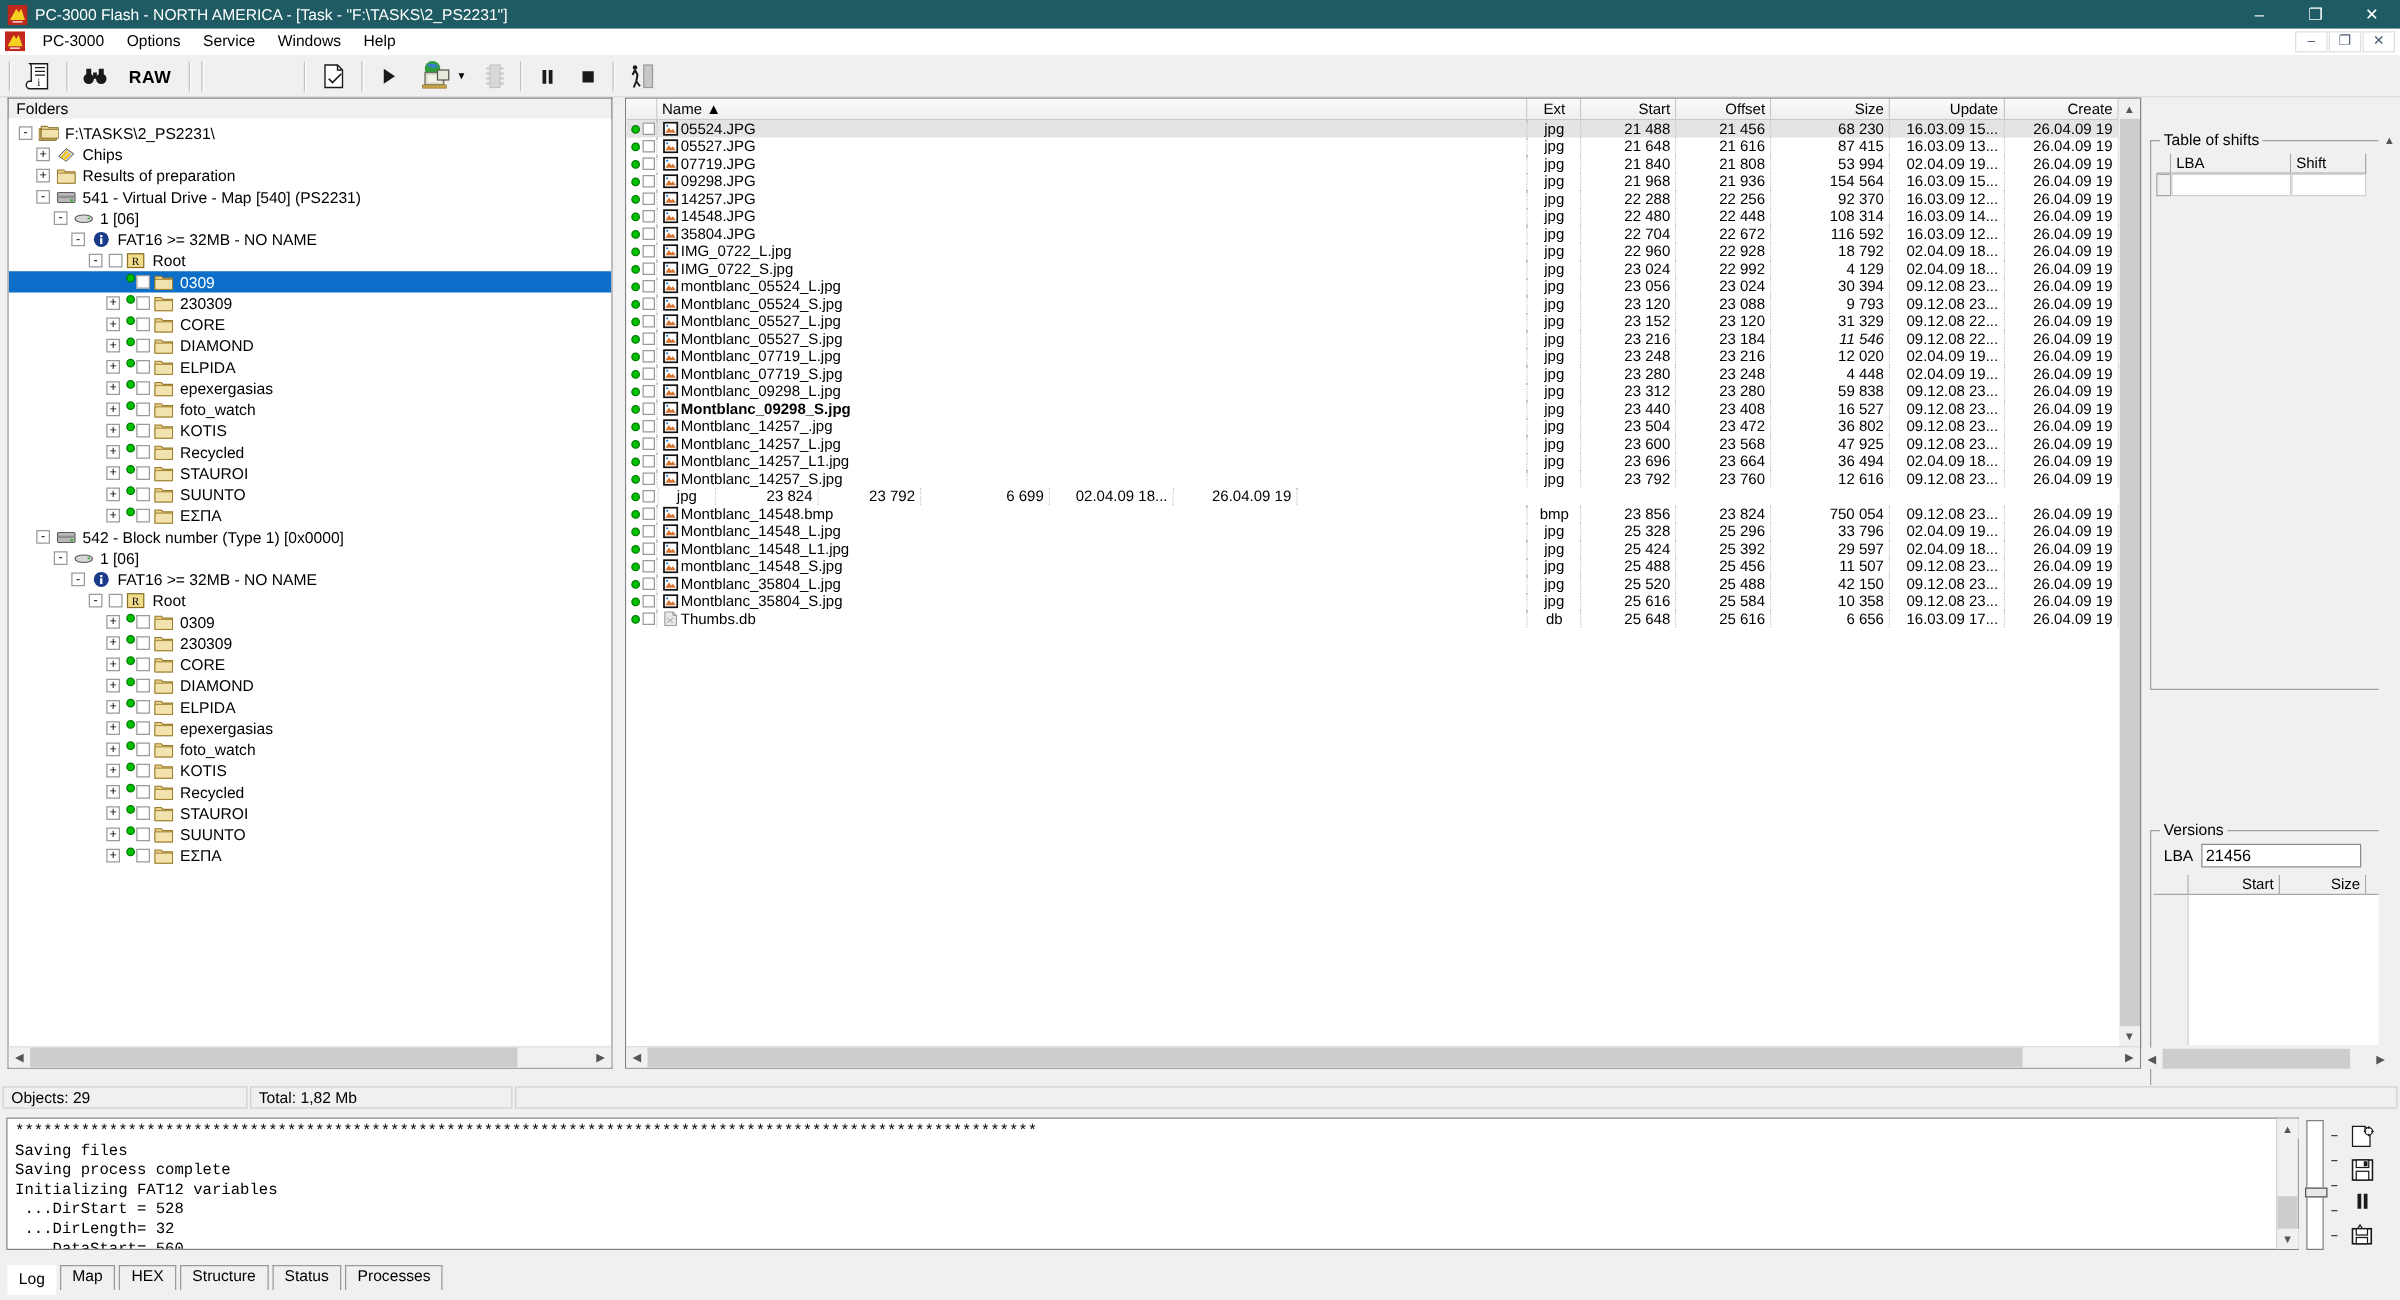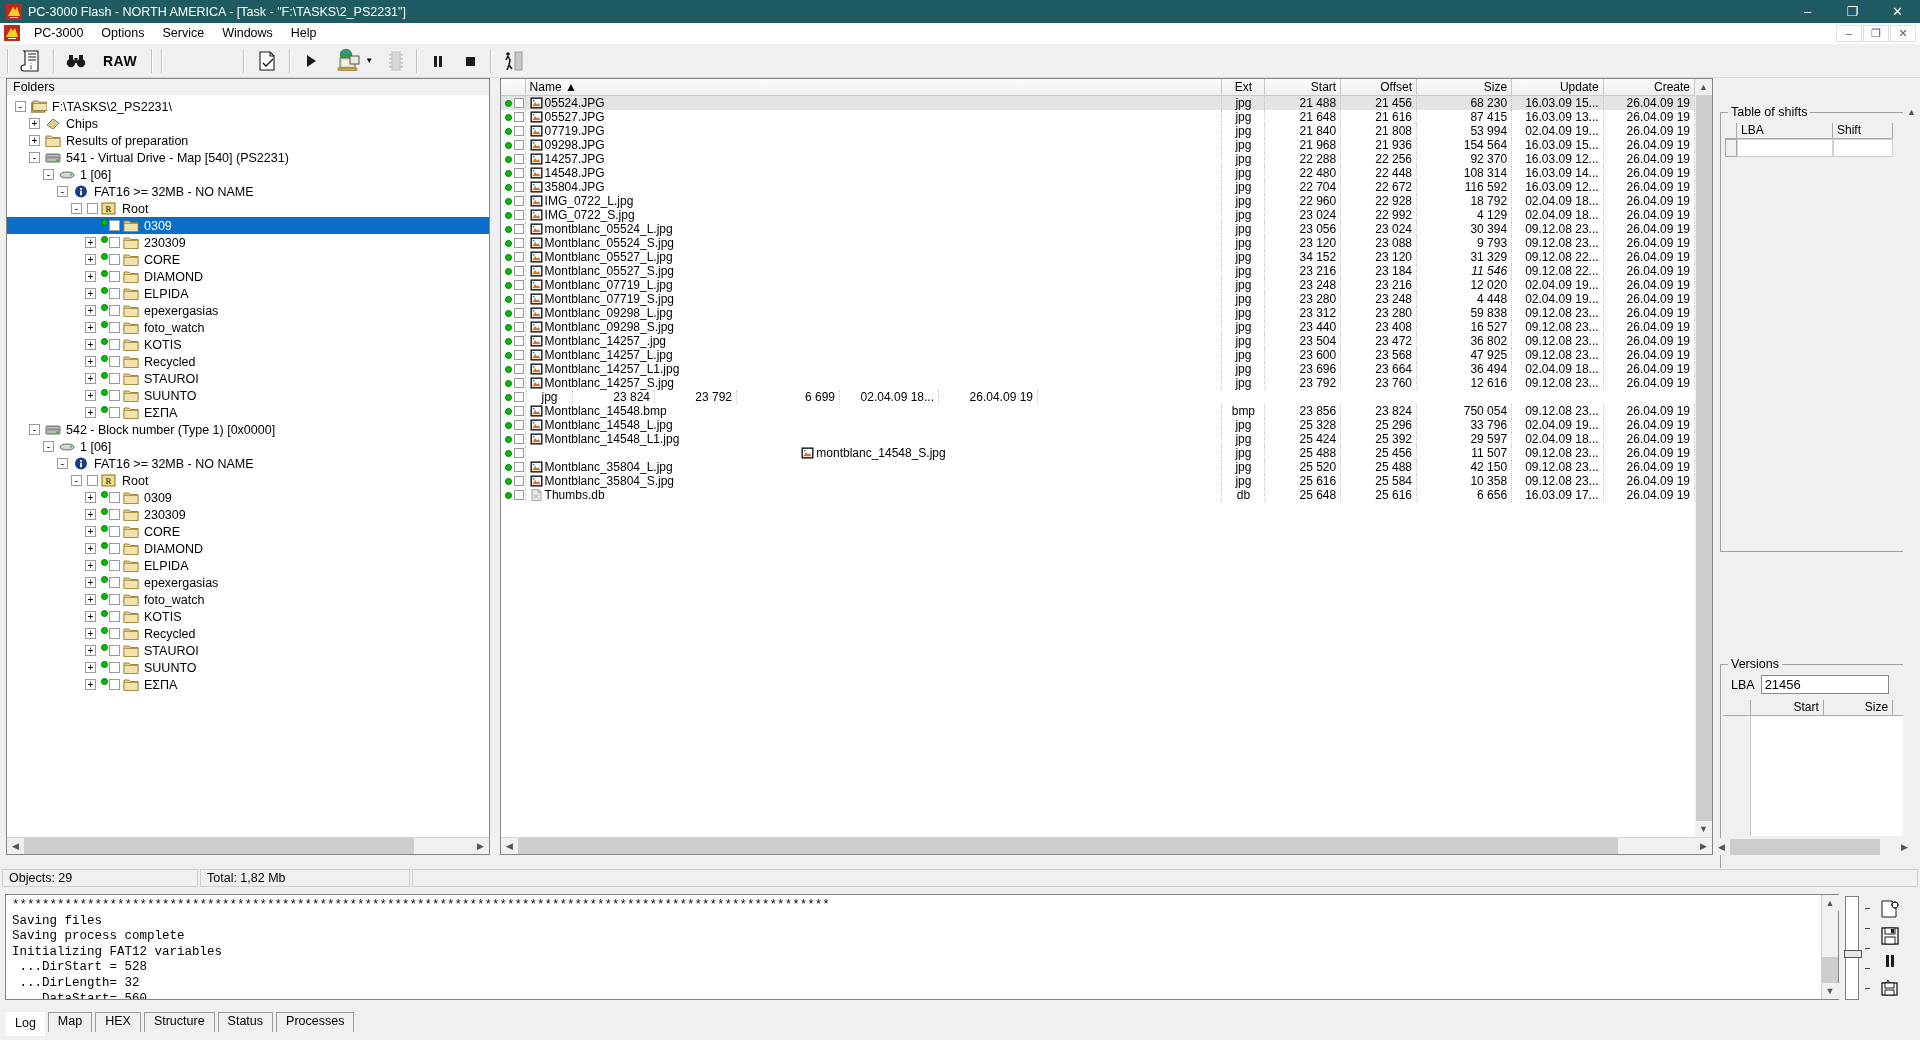--- a/index.html
+++ b/index.html
@@ -1018,21 +1018,21 @@
                 <div class="gcell name" style="width: 760px;">
                   <svg viewBox="0 0 14 13" class="fileico">
                     <rect x="0.5" y="0.5" width="13" height="12" fill="#111"></rect>
                     <rect x="2" y="2" width="10" height="9" fill="#fff"></rect>
                     <path d="M2.5 10 L5.5 5.5 L7.5 8 L9 6.5 L11.5 10 Z" fill="#d4722e"></path>
                     <circle cx="4" cy="4" r="1" fill="#2f7fd4"></circle>
                   </svg>
                   <span>Montblanc_05527_L.jpg</span>
                 </div>
                 <div class="gcell" style="width: 46px; text-align: center;">jpg</div>
-                <div class="gcell r" style="width: 82px;">34 152</div>
+                <div class="gcell r" style="width: 82px;">23 152</div>
                 <div class="gcell r" style="width: 82px;">23 120</div>
                 <div class="gcell r" style="width: 103px;">31 329</div>
                 <div class="gcell r" style="width: 99px;">09.12.08 22...</div>
                 <div class="gcell r" style="width: 99px;">26.04.09 19</div>
               </div>
               <div class="grow">
                 <div class="gcell" style="width: 26px; display: flex; align-items: center; gap: 1px;">
                   <span class="greendot" style="top: 0px;"></span>
                   <span class="chk" style="height: 10px; width: 10px;"></span>
                 </div>
@@ -1113,21 +1113,21 @@
                 <div class="gcell r" style="width: 82px;">23 280</div>
                 <div class="gcell r" style="width: 103px;">59 838</div>
                 <div class="gcell r" style="width: 99px;">09.12.08 23...</div>
                 <div class="gcell r" style="width: 99px;">26.04.09 19</div>
               </div>
               <div class="grow">
                 <div class="gcell" style="width: 26px; display: flex; align-items: center; gap: 1px;">
                   <span class="greendot" style="top: 0px;"></span>
                   <span class="chk" style="height: 10px; width: 10px;"></span>
                 </div>
-                <div class="gcell name" style="width: 760px;">
+                <div class="gcell name" style="width: 760px; font-weight: bold;">
                   <svg viewBox="0 0 14 13" class="fileico">
                     <rect x="0.5" y="0.5" width="13" height="12" fill="#111"></rect>
                     <rect x="2" y="2" width="10" height="9" fill="#fff"></rect>
                     <path d="M2.5 10 L5.5 5.5 L7.5 8 L9 6.5 L11.5 10 Z" fill="#d4722e"></path>
                     <circle cx="4" cy="4" r="1" fill="#2f7fd4"></circle>
                   </svg>
                   <span>Montblanc_09298_S.jpg</span>
                 </div>
                 <div class="gcell" style="width: 46px; text-align: center;">jpg</div>
                 <div class="gcell r" style="width: 82px;">23 440</div>
@@ -1293,21 +1293,21 @@
                 <div class="gcell r" style="width: 82px;">25 392</div>
                 <div class="gcell r" style="width: 103px;">29 597</div>
                 <div class="gcell r" style="width: 99px;">02.04.09 18...</div>
                 <div class="gcell r" style="width: 99px;">26.04.09 19</div>
               </div>
               <div class="grow">
                 <div class="gcell" style="width: 26px; display: flex; align-items: center; gap: 1px;">
                   <span class="greendot" style="top: 0px;"></span>
                   <span class="chk" style="height: 10px; width: 10px;"></span>
                 </div>
-                <div class="gcell name" style="width: 760px; justify-content: center;">
+                <div class="gcell name" style="width: 760px;">
                   <svg viewBox="0 0 14 13" class="fileico">
                     <rect x="0.5" y="0.5" width="13" height="12" fill="#111"></rect>
                     <rect x="2" y="2" width="10" height="9" fill="#fff"></rect>
                     <path d="M2.5 10 L5.5 5.5 L7.5 8 L9 6.5 L11.5 10 Z" fill="#d4722e"></path>
                     <circle cx="4" cy="4" r="1" fill="#2f7fd4"></circle>
                   </svg>
                   <span>montblanc_14548_S.jpg</span>
                 </div>
                 <div class="gcell" style="width: 46px; text-align: center;">jpg</div>
                 <div class="gcell r" style="width: 82px;">25 488</div>

